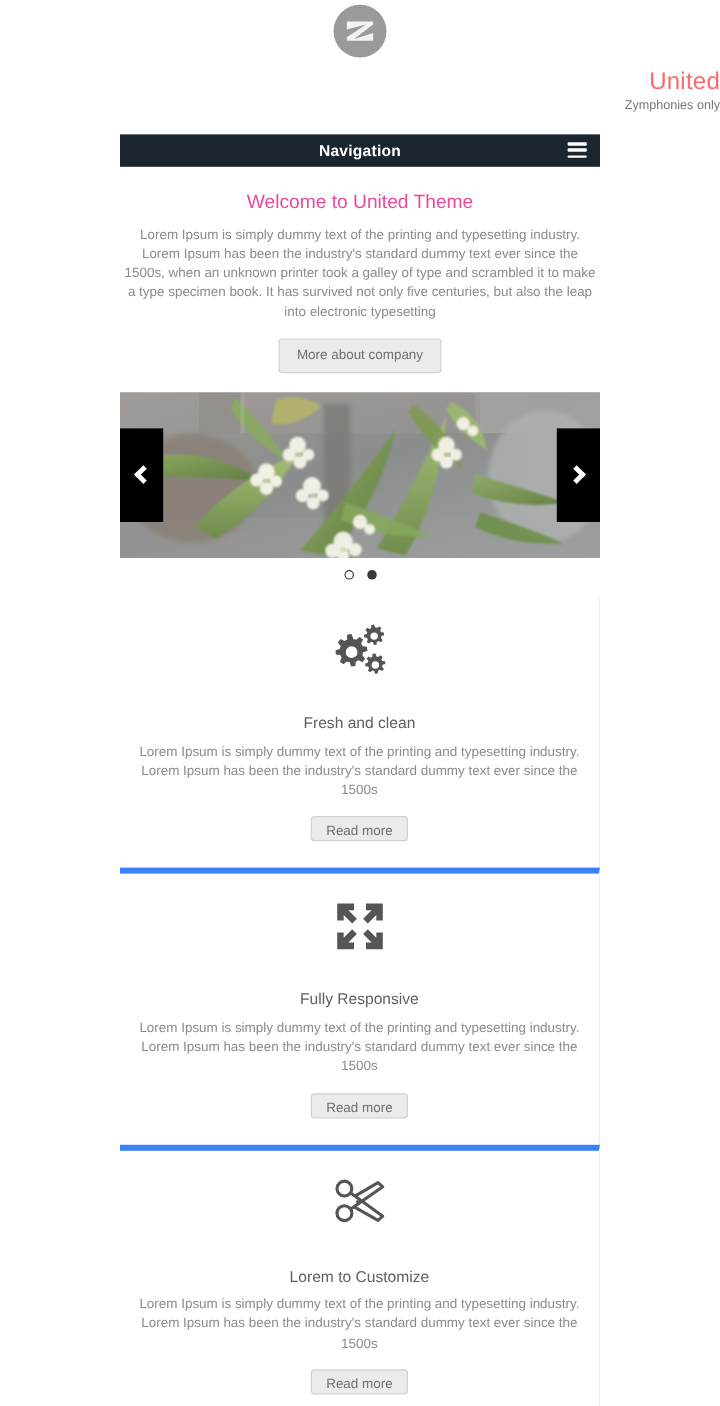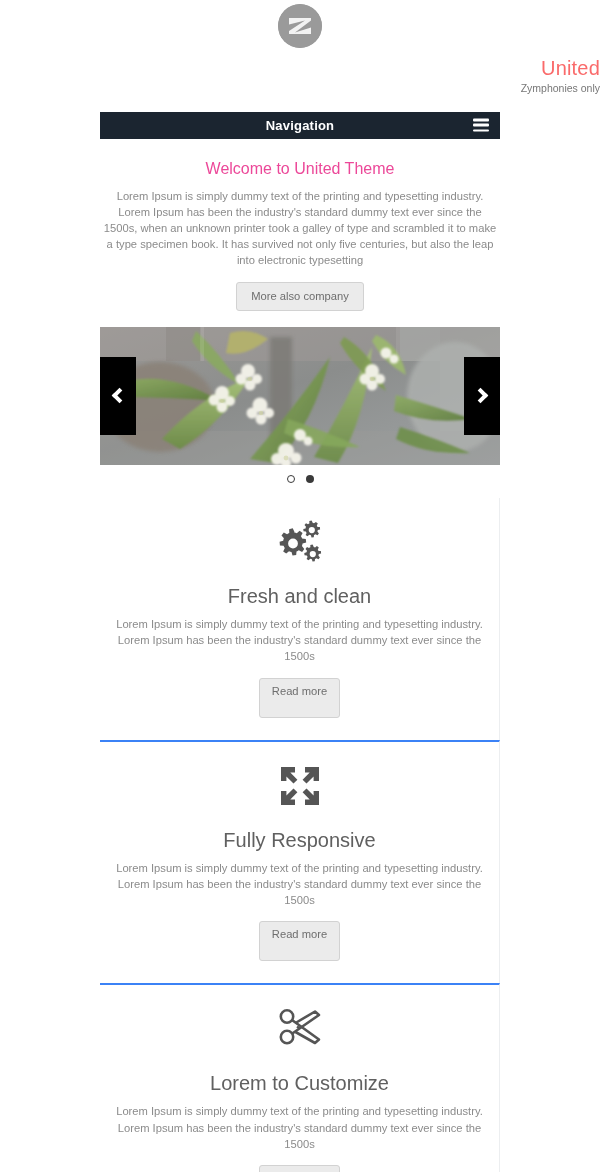--- a/index.html
+++ b/index.html
@@ -91,30 +91,30 @@
   .dot.hollow { border: 1.8px solid #3a3a3a; background: transparent; }
   .dot.filled { background: #3a3a3a; }
 
   
   .features { margin-top: 15px; padding: 0 100px; }
   .feature {
     text-align: center; padding: 18px 0 22px;
     border-right: 1px solid #eceef0;
     position: relative;
   }
-  .feature + .feature { border-top: 2px solid #3b82f6; }
+  .feature + .feature { border-top: 5px solid #3b82f6; }
   .feature-icon { height: 52px; display: flex; align-items: center; justify-content: center; }
   .feature h3 {
-    margin-top: 16px; font-size: 20px; font-weight: 400; color: #606060; line-height: 1.2;
+    margin-top: 27px; font-size: 13px; font-weight: 400; color: #606060; line-height: 1.2;
   }
   .feature p {
     margin-top: 8px; font-size: 11.2px; color: #8b8b8b; line-height: 1.45;
     padding: 0 2px;
   }
-  .feature .btn { padding: 6px 12px 20px; }
+  .feature .btn { padding: 6px 12px 1px; }
 </style>
 </head>
 <body>
 
 <div class="page">
 
   <div class="branding">
     <div class="logo-wrap">
       <a class="logo-circle">
         <svg class="logo-z" viewBox="0 0 44 44">
@@ -134,21 +134,21 @@
         <span></span>
         <span></span>
         <span></span>
       </div>
     </div>
   </div>
 
   <div class="welcome">
     <h2>Welcome to United Theme</h2>
     <p>Lorem Ipsum is simply dummy text of the printing and typesetting industry. Lorem Ipsum has been the industry's standard dummy text ever since the 1500s, when an unknown printer took a galley of type and scrambled it to make a type specimen book. It has survived not only five centuries, but also the leap into electronic typesetting</p>
-    <button class="btn">More also company</button>
+    <button class="btn">More about company</button>
   </div>
 
   <div class="carousel-wrap">
     <div class="carousel">
       <svg width="400" height="138" viewBox="0 0 400 138">
         <defs>
           <linearGradient id="bgA" x1="0" y1="0" x2="1" y2="1">
             <stop offset="0%" stop-color="#9c9a97"></stop>
             <stop offset="45%" stop-color="#8b8d8c"></stop>
             <stop offset="100%" stop-color="#9fa3a4"></stop>

